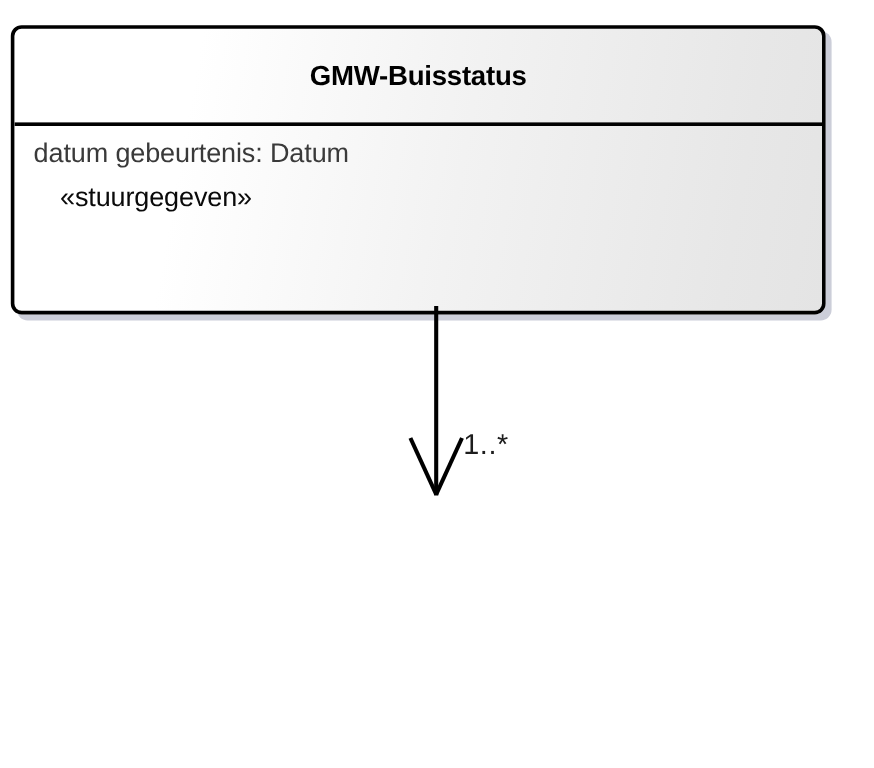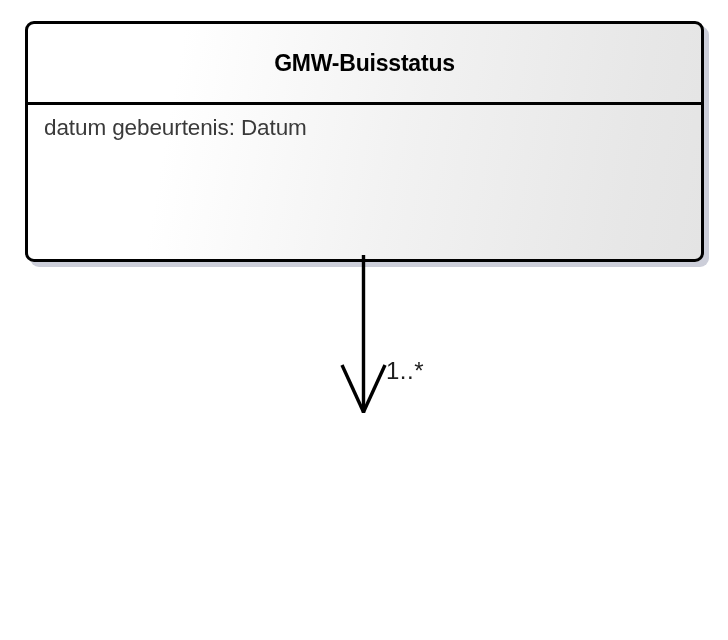--- a/index.html
+++ b/index.html
@@ -73,21 +73,21 @@
   }
 
   .uml-attr.stereotype {
     color: #0a0a0a;
     padding-left: 22px;
     line-height: 40px;
   }
 
   
   #class-gmw-buisstatus {
-    left: 25px;
+    left: 9px;
     top: 21px;
     width: 679px;
     height: 241px;
   }
   #class-gmw-buisstatus .uml-header { height: 81px; }
   #class-gmw-buisstatus .uml-body   { top: 81px; height: 157px; border-radius: 25px; }
 
   #class-monitoringbuis {
     left: 25px;
     top: 412px;
@@ -123,20 +123,21 @@
 <div id="canvas">
 
   <div class="uml-class" id="class-gmw-buisstatus">
 
     <div class="uml-header">
       <span class="uml-title">GMW-Buisstatus</span>
     </div>
 
     <div class="uml-body">
       <div class="uml-attr">datum gebeurtenis: Datum</div>
+      <div class="uml-attr stereotype">«stuurgegeven»</div>
     </div>
   </div>
 
   <svg id="association-composition" viewBox="0 0 170 165">
 
     <line x1="33.5" y1="0" x2="33.5" y2="158" stroke="#000000" stroke-width="3.4"></line>
 
     <line x1="12" y1="110" x2="33.5" y2="157" stroke="#000000" stroke-width="3.4" stroke-linecap="butt"></line>
     <line x1="55" y1="110" x2="33.5" y2="157" stroke="#000000" stroke-width="3.4" stroke-linecap="butt"></line>
   </svg>

